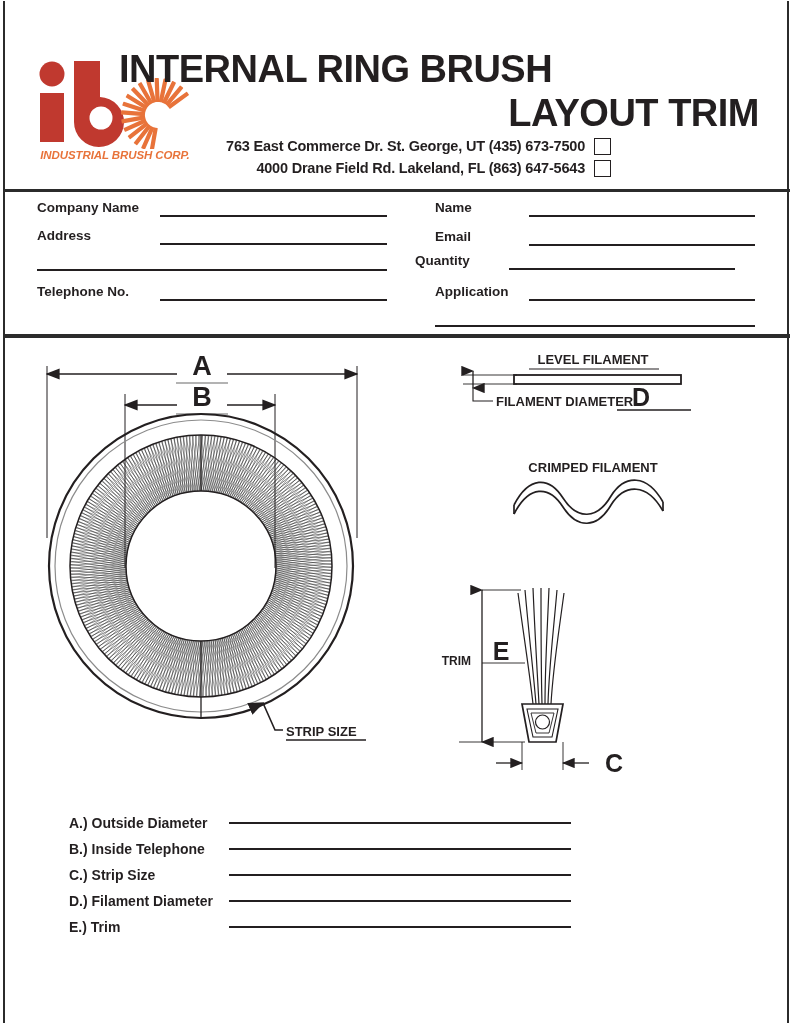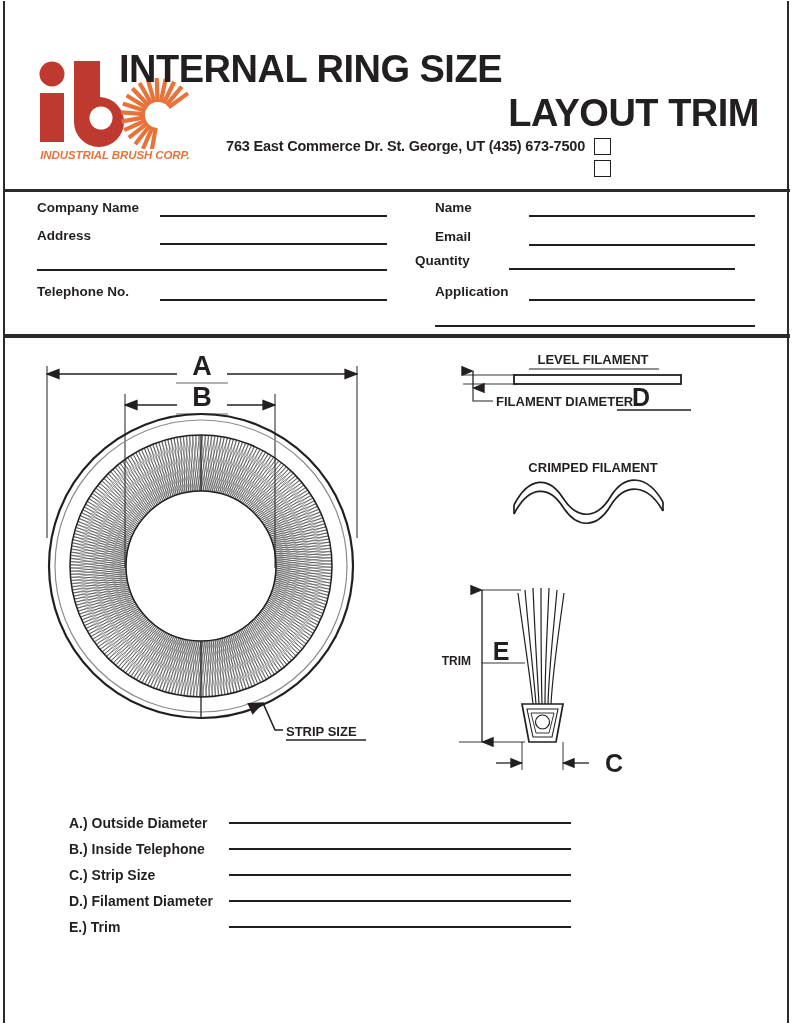--- a/index.html
+++ b/index.html
@@ -260,30 +260,31 @@
             </g>
           <g transform="rotate(324)">
               <rect x="13" y="-2.1" width="24" height="4.2" rx="0.6"></rect>
             </g>
         </g>
       </svg>
       <div class="logo-caption">INDUSTRIAL BRUSH CORP.</div>
     </div>
 
     <div class="title-block">
-      <div class="title-line1">INTERNAL RING SIZE</div>
+      <div class="title-line1">INTERNAL RING BRUSH</div>
       <div class="title-line2">LAYOUT TRIM</div>
     </div>
 
     <div class="addr-block">
       <div class="addr-row">
         <span class="addr-text">763 East Commerce Dr. St. George, UT (435) 673-7500</span>
         <span class="addr-box"></span>
       </div>
       <div class="addr-row">
+        <span class="addr-text">4000 Drane Field Rd. Lakeland,  FL  (863) 647-5643</span>
         <span class="addr-box"></span>
       </div>
     </div>
   </div>
 
   <div class="rule rule-top"></div>
 
   <div class="form">
 
     <div class="fld" style="left:36px; top:8px; width:350px;">

